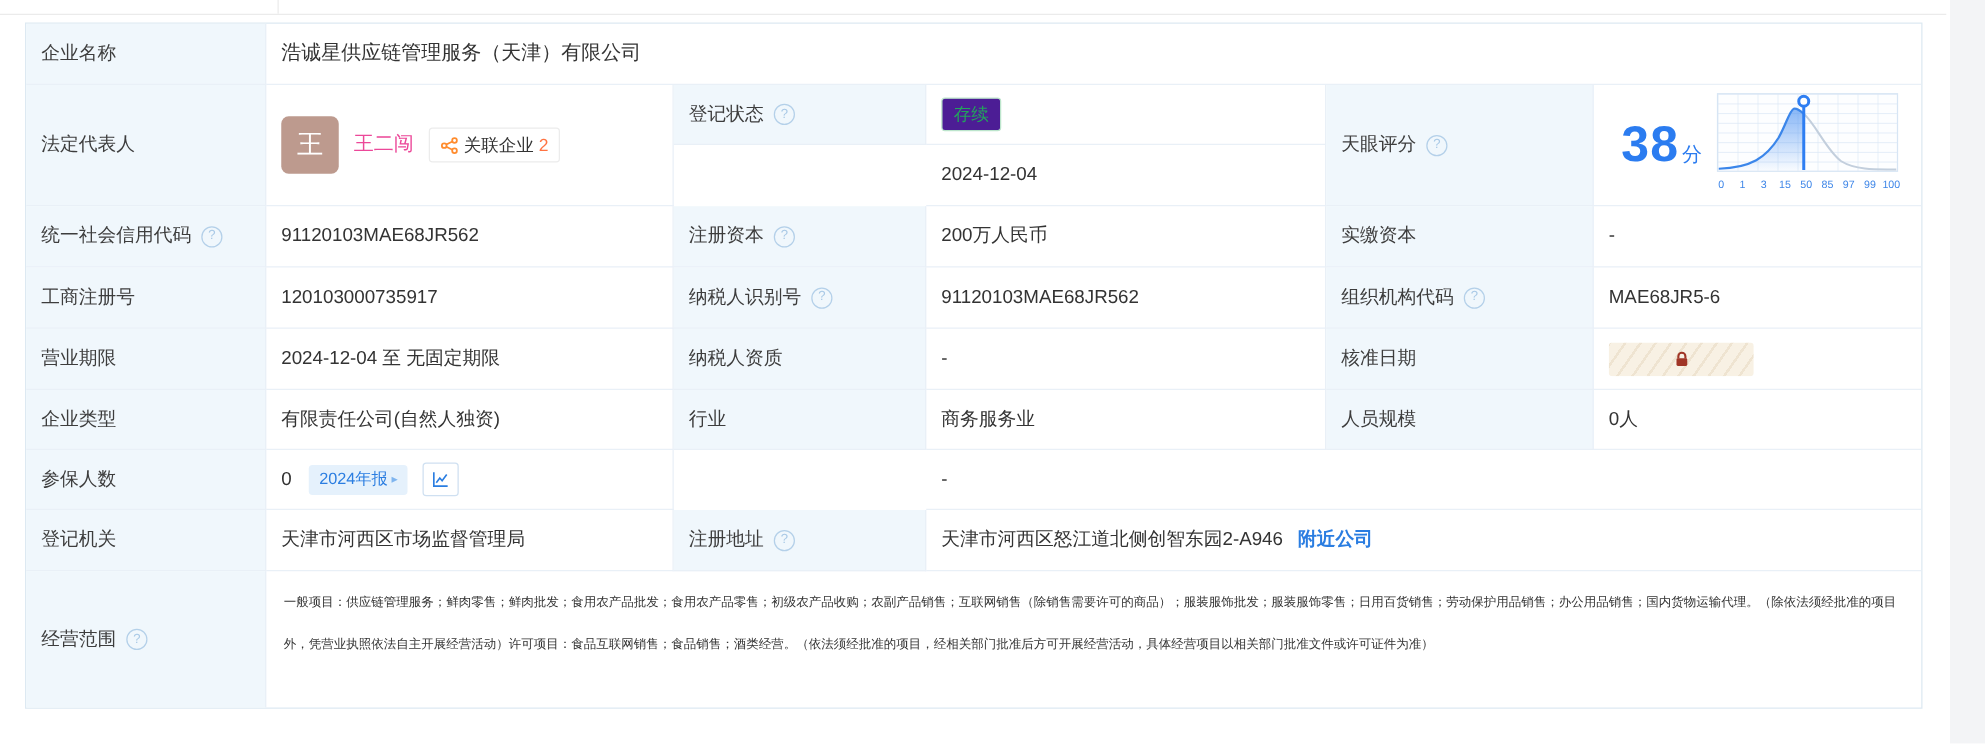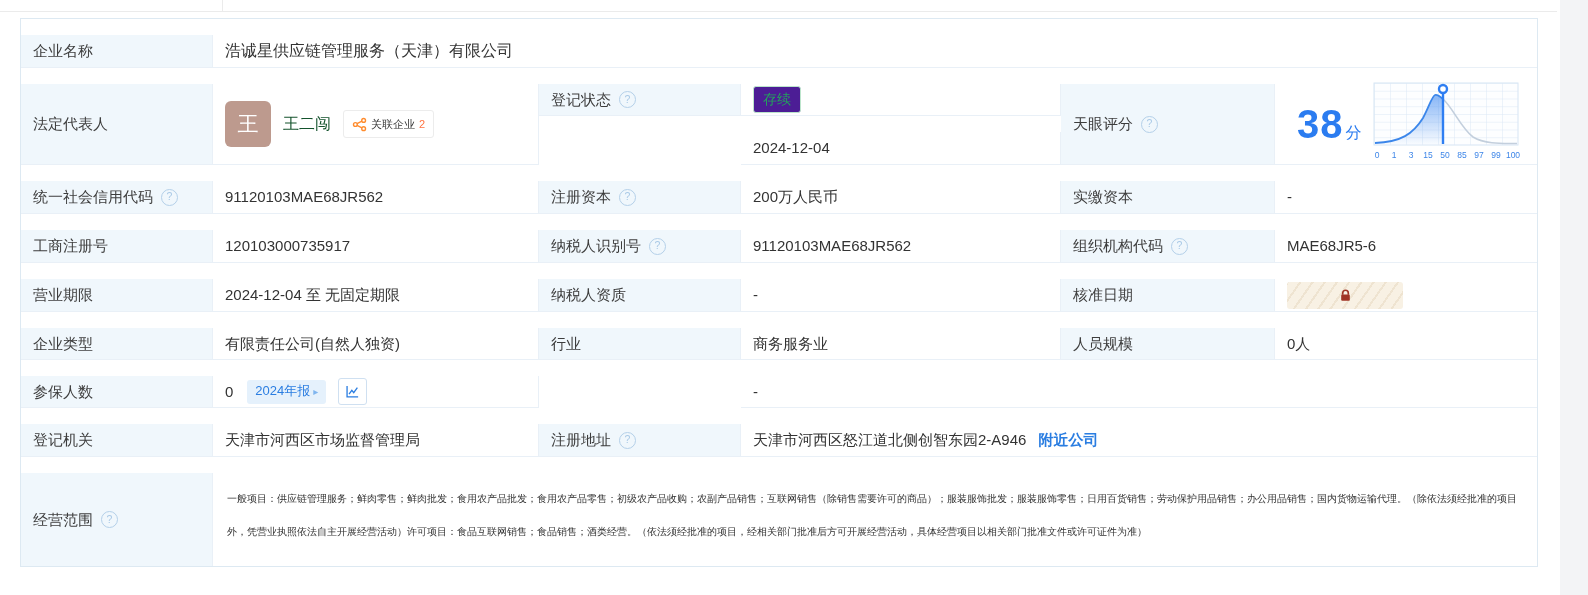--- a/index.html
+++ b/index.html
@@ -14,37 +14,37 @@
   
   .info-table{
     position:absolute;left:20px;top:18px;width:1516px;
     display:grid;
     grid-template-columns:192px 326px 202px 320px 214px 262px;
     grid-template-rows:49px 48px 49px 49px 49px 49px 48px 48px 49px 109px;
     border:1px solid #dde9f2;background:#fff;box-sizing:content-box;
   }
   .cell{display:flex;align-items:center;padding:0 12px;font-size:15px;color:#333;
         border-right:1px solid #e9f0f7;border-bottom:1px solid #e9f0f7;box-sizing:border-box;
-        gap:6px;line-height:1.3;margin-top:16px;}
+        gap:6px;line-height:1.3;}
   .cell.label{background:#f0f7fc;color:#3d3d3d;}
   .last-col{border-right:none;}
   .last-row{border-bottom:none;}
   .company-name-value{font-size:16px;}
 
   .qicon{width:15px;height:15px;min-width:15px;border:1px solid #b4d0e9;border-radius:50%;
          color:#a9c9e6;font-size:10.5px;display:inline-flex;align-items:center;justify-content:center;
          margin-left:2px;cursor:pointer;}
 
   
   .rep-cell{gap:12px;}
   .avatar{width:46px;height:46px;border-radius:6px;background:#bd9a8e;color:#fff;
           display:flex;align-items:center;justify-content:center;font-size:21px;flex:none;}
-  .rep-name{color:#14532d;font-size:16px;text-decoration:none;cursor:pointer;}
+  .rep-name{color:#ec4899;font-size:16px;text-decoration:none;cursor:pointer;}
   .related-badge{display:inline-flex;align-items:center;gap:4px;height:26px;padding:0 8px;
-          border:1px solid #ececec;border-radius:3px;background:#fff;font-size:11px;color:#333;cursor:pointer;}
+          border:1px solid #ececec;border-radius:3px;background:#fff;font-size:14px;color:#333;cursor:pointer;}
   .related-badge .count{color:#ff7342;}
 
   
   .status-badge{display:inline-flex;align-items:center;height:25px;padding:0 9px;border-radius:3px;
           background:#4c1d95;border:1px solid #bce5cc;color:#23a35c;font-size:14px;}
 
   
   .score-cell{padding-left:22px;gap:10px;}
   .score-num{color:#2b7cf0;font-size:40px;font-weight:bold;letter-spacing:1px;line-height:1;}
   .score-unit{color:#2b7cf0;font-size:16px;margin-left:2px;}

